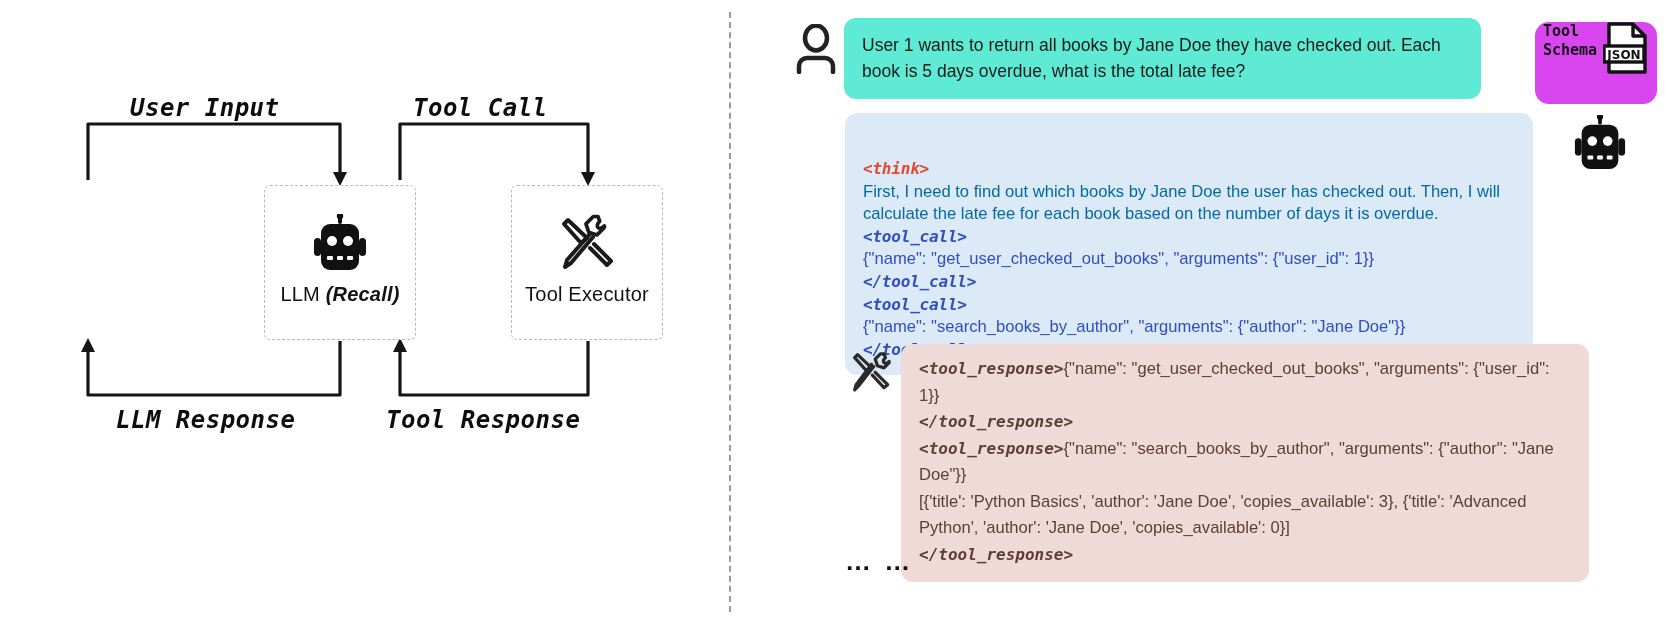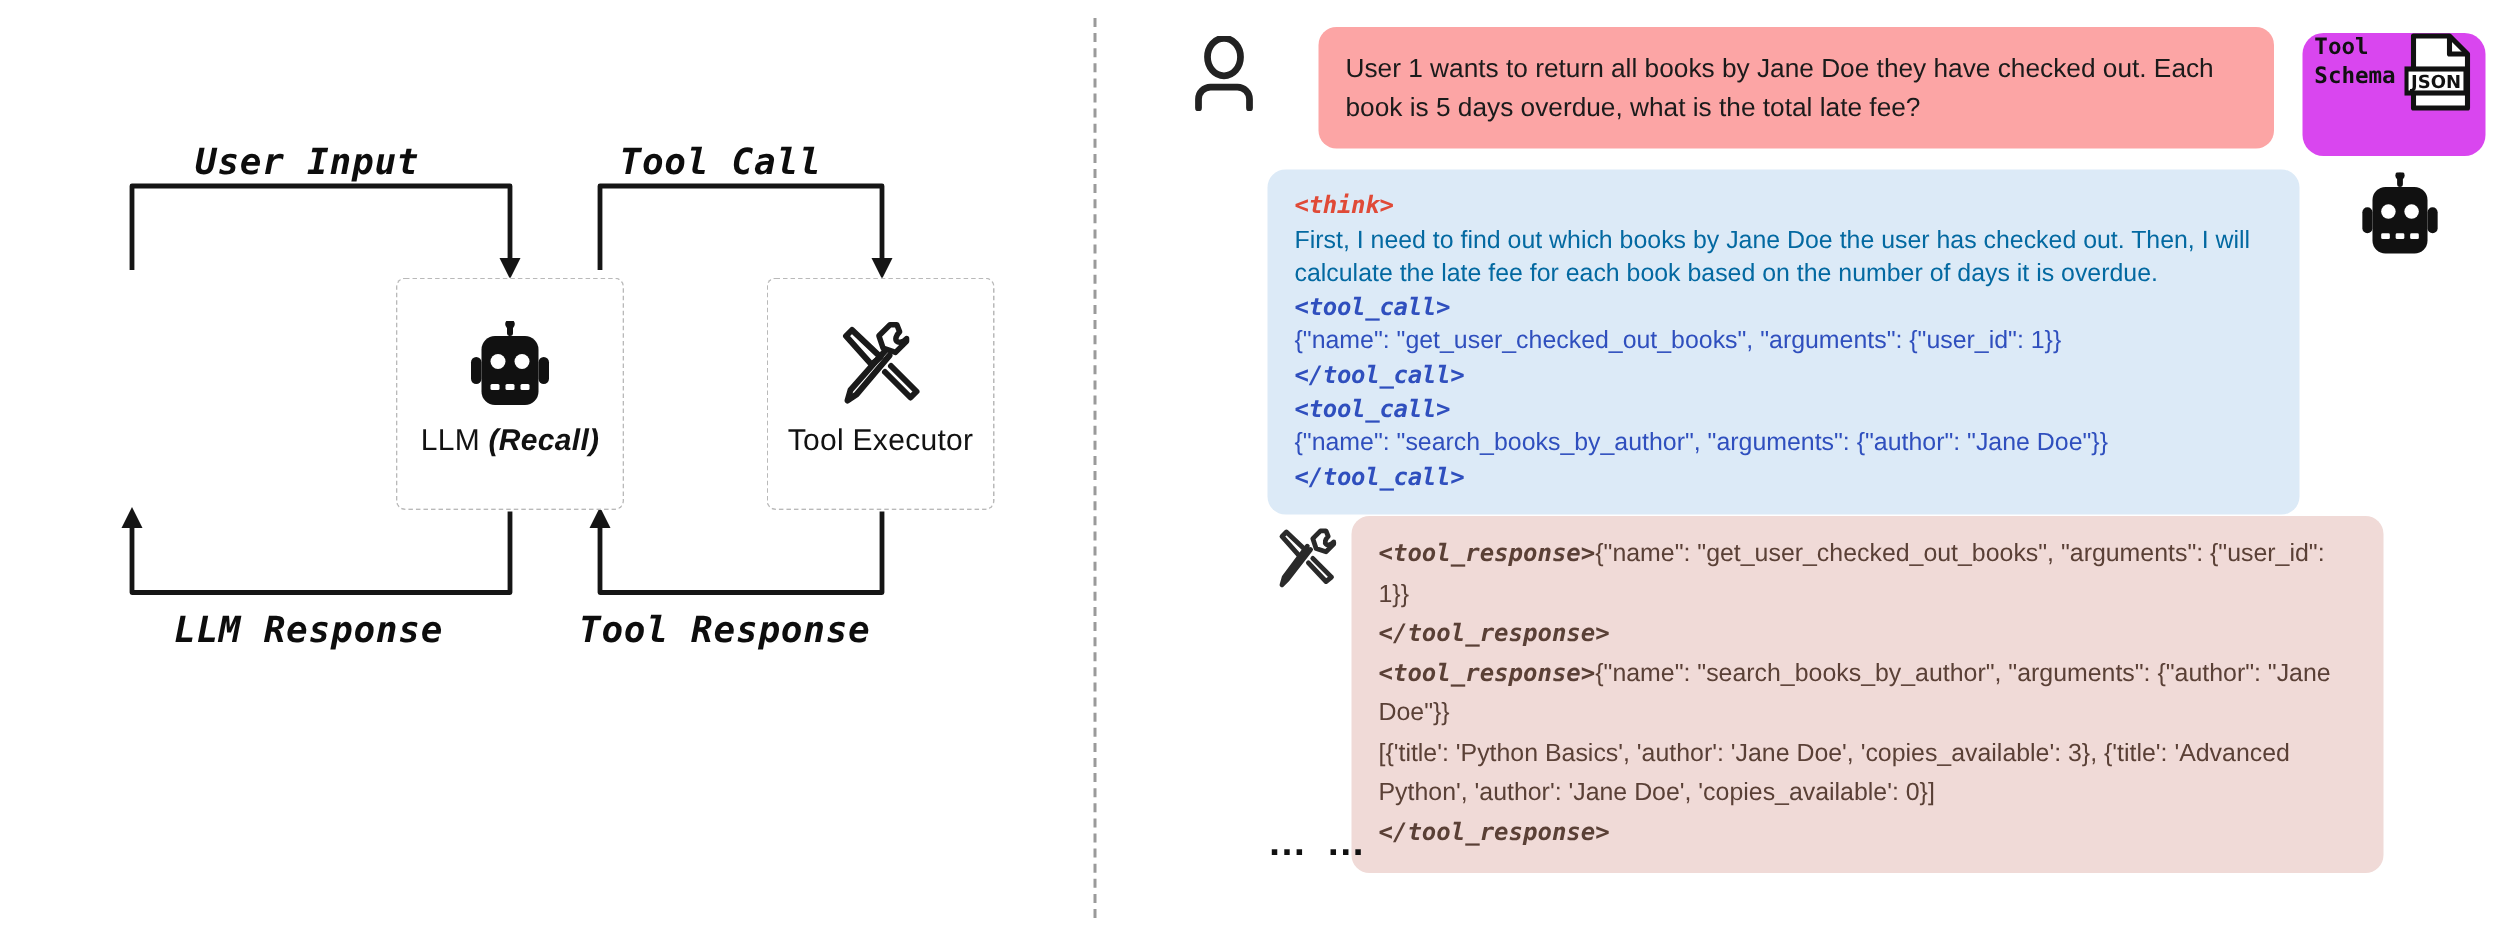--- a/index.html
+++ b/index.html
@@ -99,27 +99,26 @@
   }
 
   .bubble {
     border-radius: 12px;
     box-sizing: border-box;
   }
 
   
   #row-user { left: 28px; top: 18px; width: 880px; }
   #bubble-user {
-    background: #fca5a5;
+    background: #5eead4;
     width: 637px;
     padding: 14px 18px 15px 18px;
     font-size: 17.5px;
     line-height: 26px;
     color: #1b1b1b;
-    margin-left: 35px;
   }
   #tool-schema-card {
     position: absolute;
     left: 747px; top: 4px;
     width: 122px; height: 82px;
     background: #d946ef;
     border-radius: 14px;
     display: flex;
     align-items: flex-start;
     justify-content: center;
@@ -144,21 +143,21 @@
     font-size: 16.6px;
     line-height: 22.6px;
   }
   .tag {
     font-family: "DejaVu Sans Mono", monospace;
     font-weight: bold;
     font-style: italic;
     font-size: 16px;
     letter-spacing: -.2px;
   }
-  .think-tag { color: #e04a37; }
+  .think-tag { color: #e04a37; margin-top: 32px; }
   .think-body { color: #0369a1; }
   .call-tag  { color: #2f4fbe; }
   .call-body { color: #2f4fbe; }
 
   #assistant-robot {
     position: absolute;
     left: 725px; top: 2px;
   }
 
   

